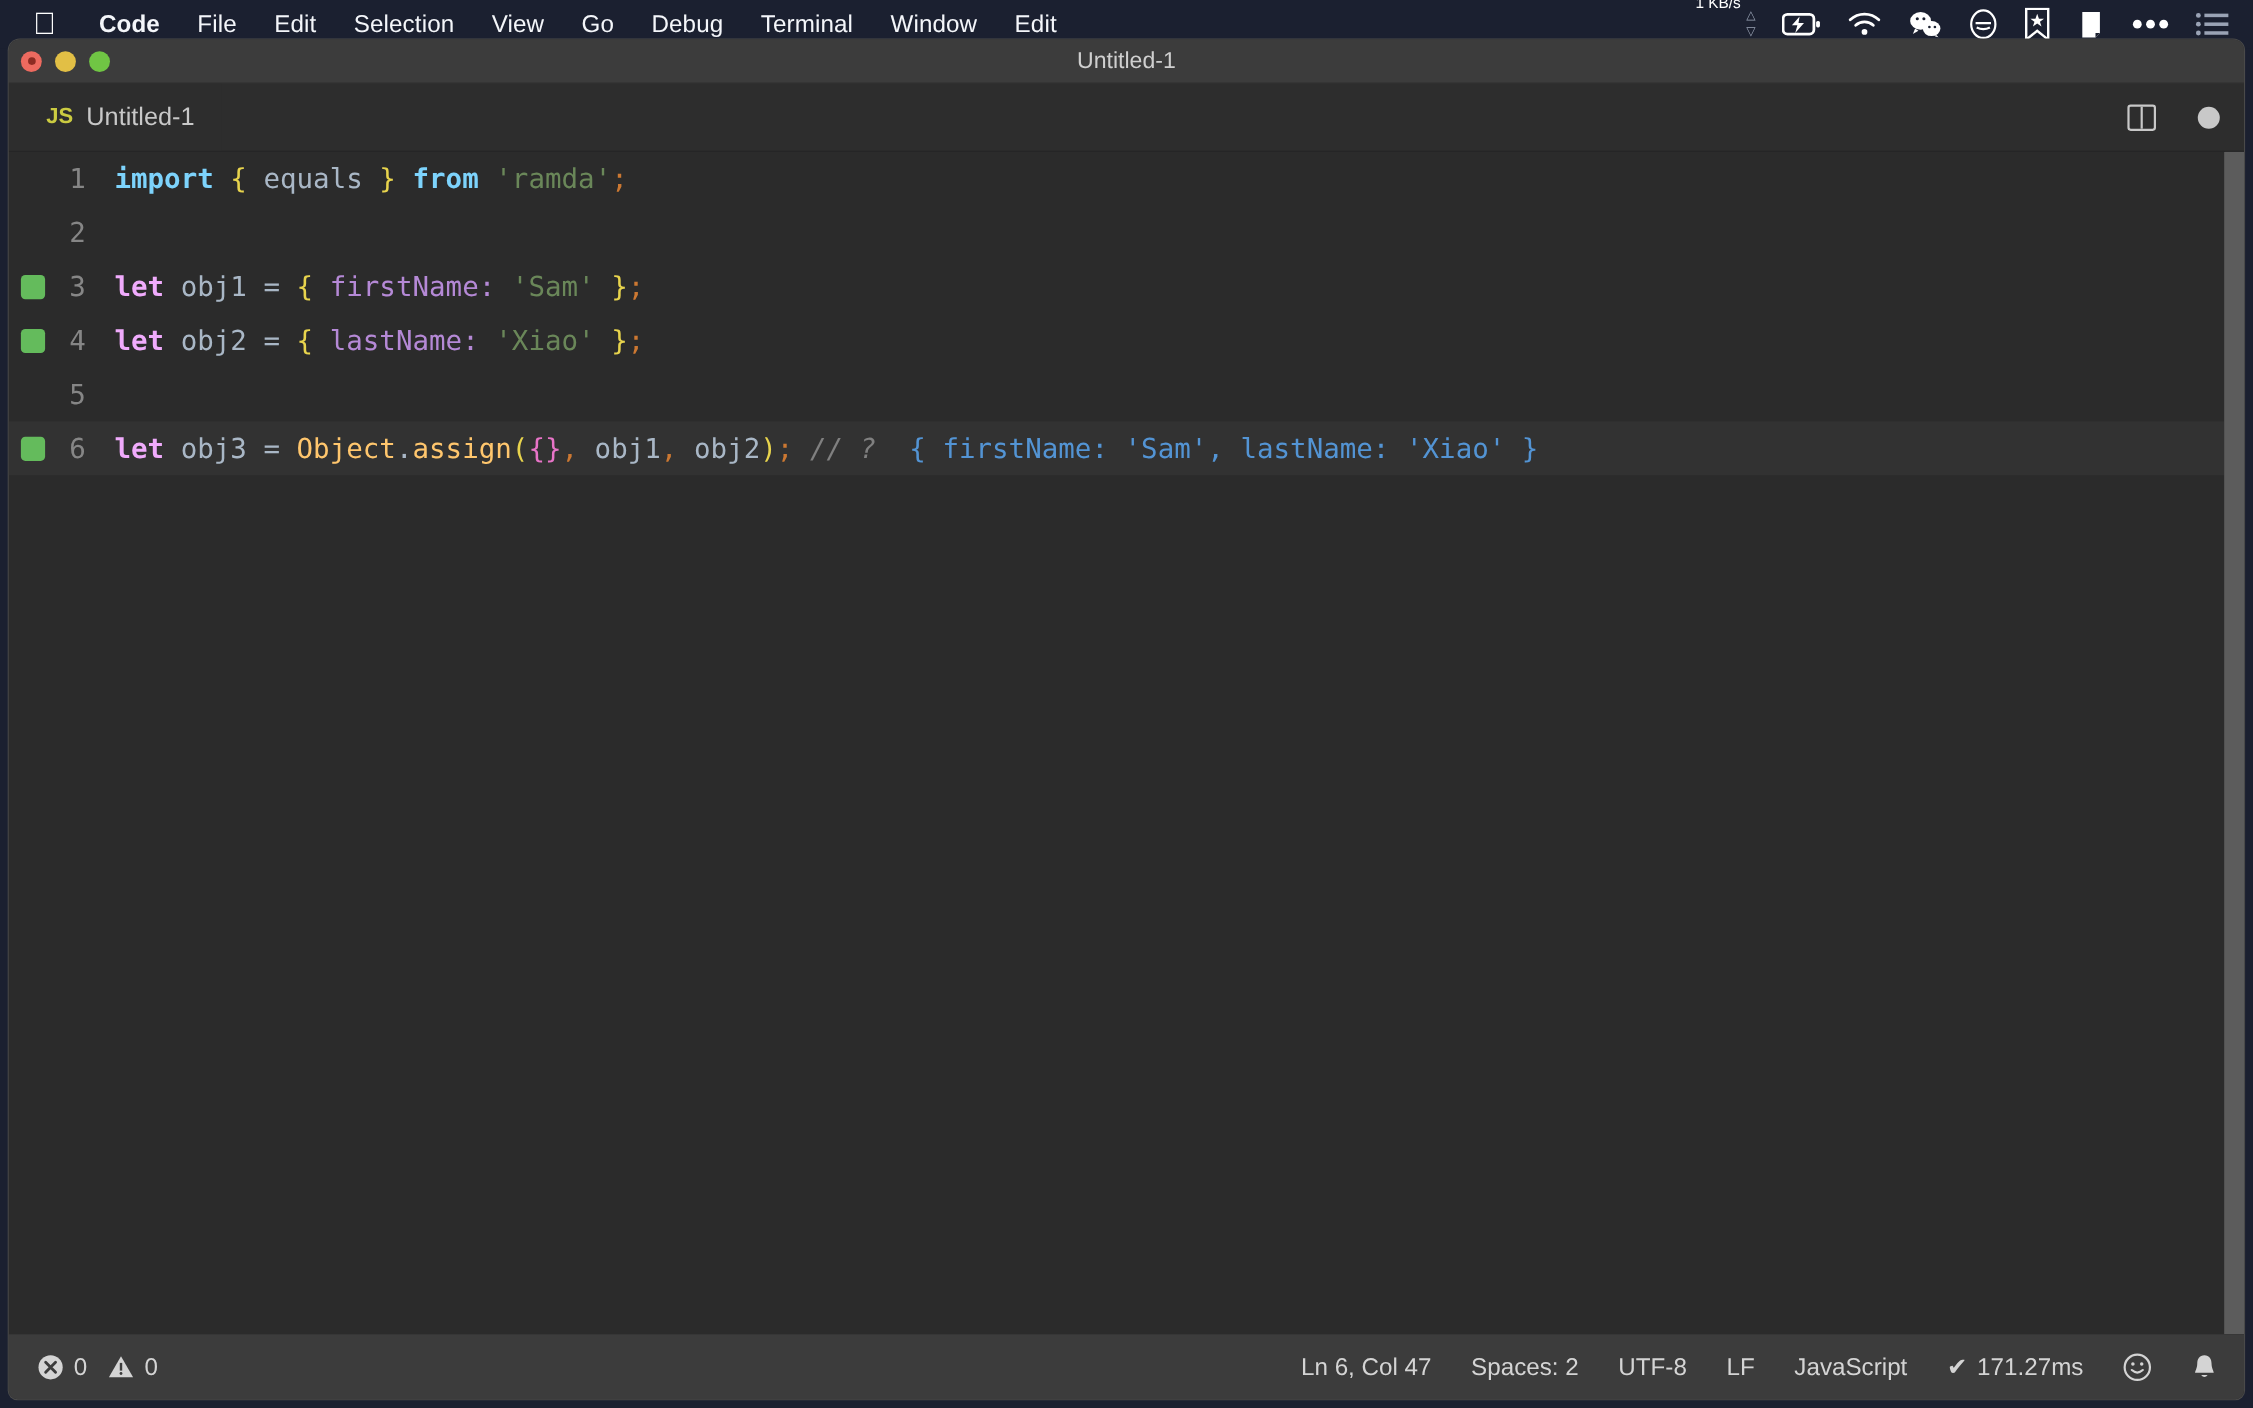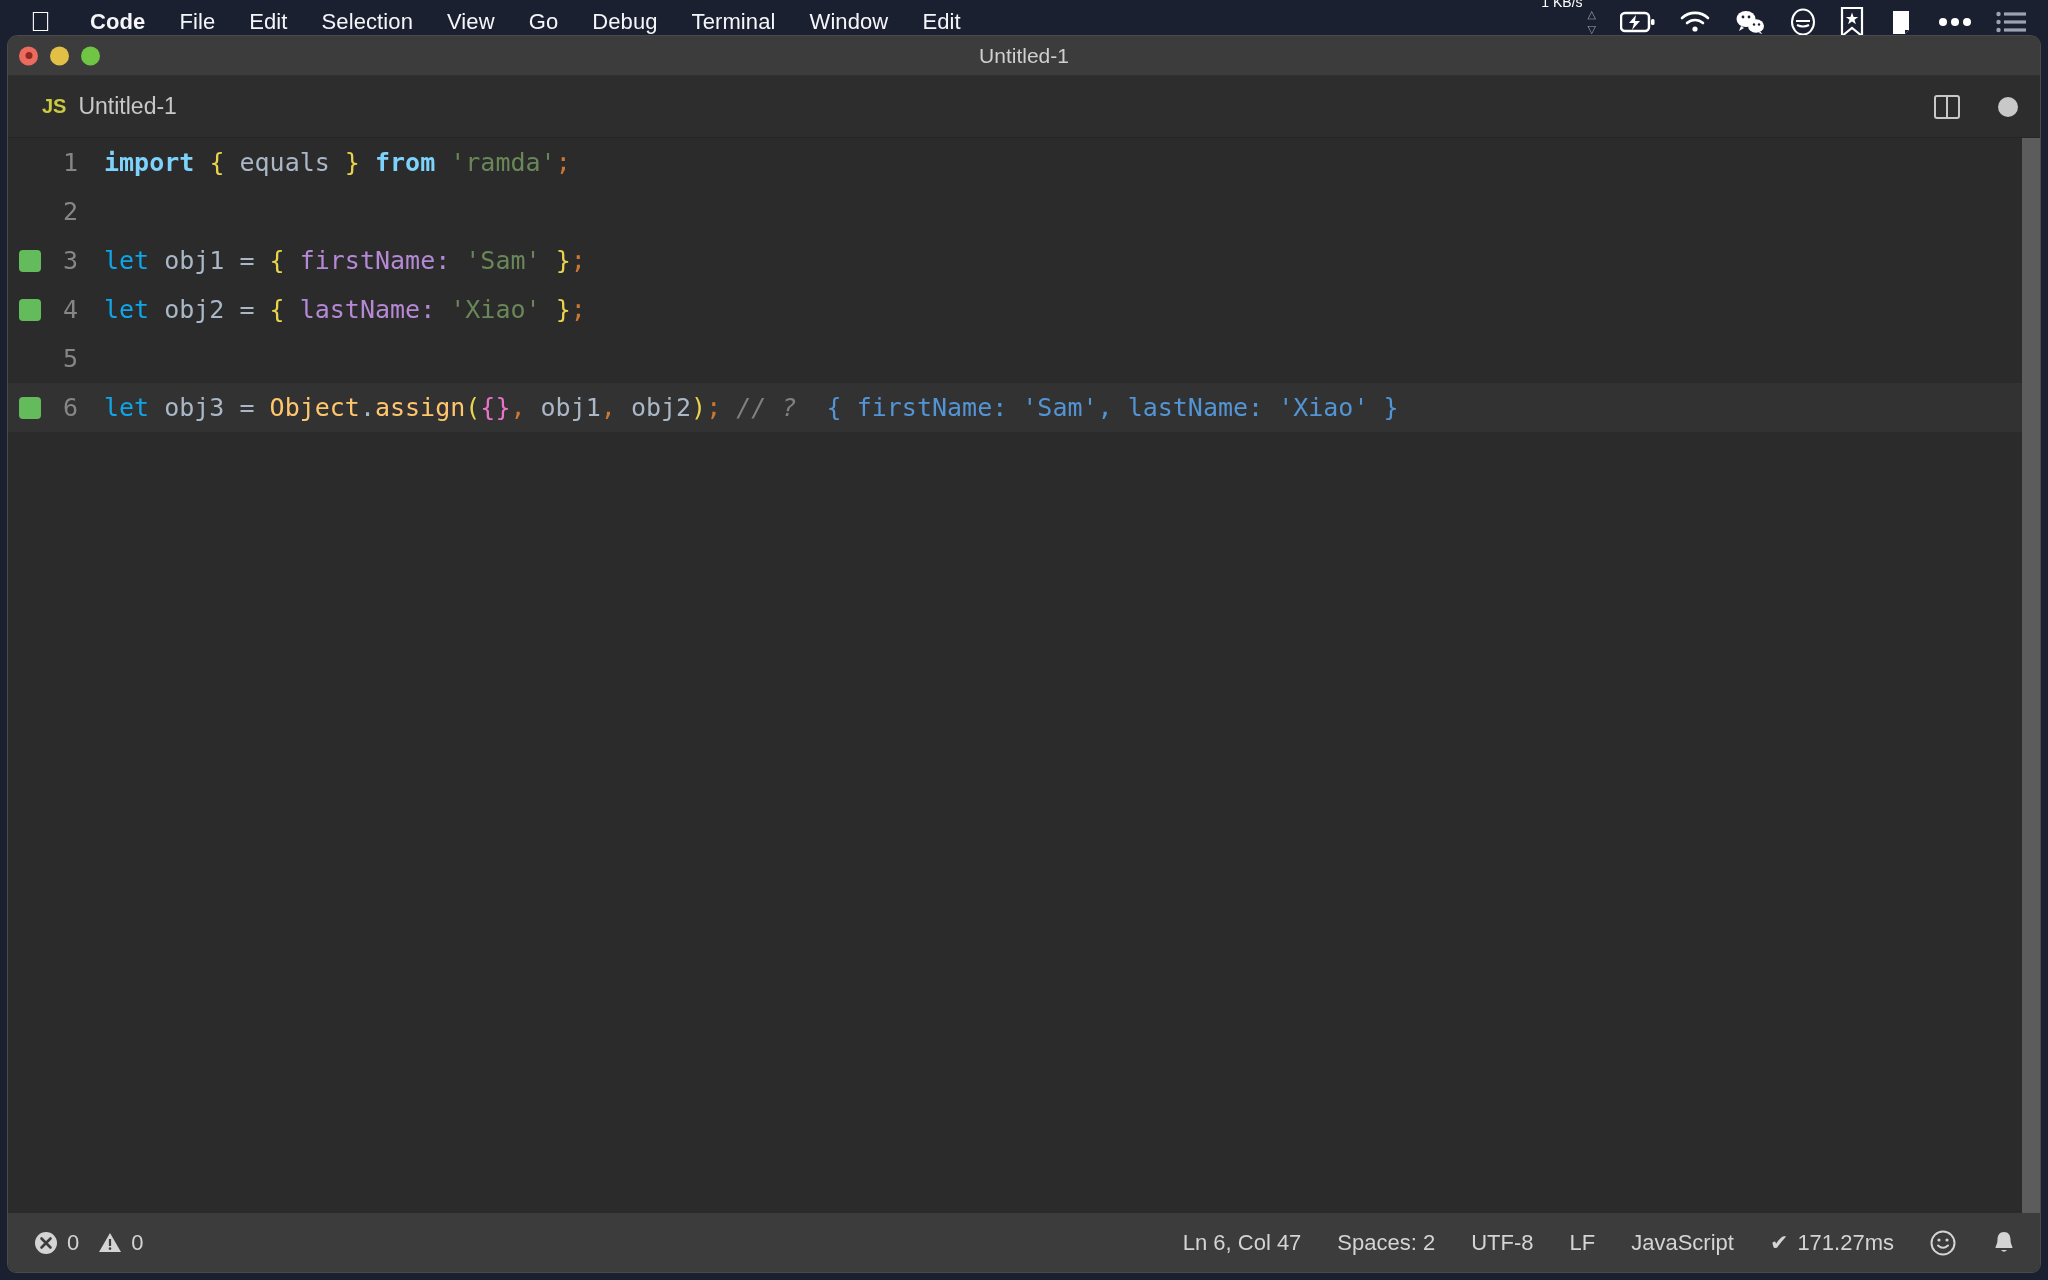--- a/index.html
+++ b/index.html
@@ -143,21 +143,21 @@
   .lnum{
     width:96px; text-align:right; padding-right:26px;
     color:#868686; font-size:25px;
     font-family:"DejaVu Sans Mono", monospace;
     flex:0 0 auto;
   }
   .code-text{ flex:1 1 auto; }
 
   
   .t-kw       { color:#7dd3fc; font-weight:bold; }
-  .t-let      { color:#0ea5e9; font-weight:normal; }
+  .t-let      { color:#f0abfc; font-weight:bold; }
   .t-brace    { color:#e8d44d; }
   .t-magenta  { color:#e874c8; }
   .t-plain    { color:#a9b7c6; }
   .t-str      { color:#6a8759; }
   .t-prop     { color:#b589d6; }
   .t-punct    { color:#cc7832; }
   .t-fn       { color:#ffc66d; }
   .t-obj      { color:#ffc66d;text-align:right; }
   .t-dim      { color:#808080; font-style:italic; }
   .t-result   { color:#5394d4; }

